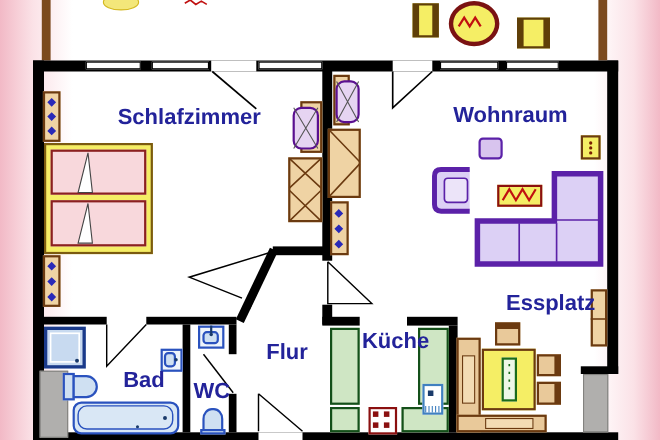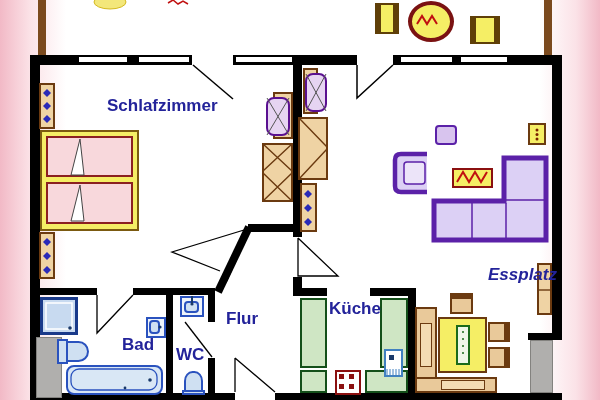--- a/index.html
+++ b/index.html
@@ -5,21 +5,21 @@
   html,body{margin:0;padding:0;background:#fff;}
   #stage{position:relative;width:600px;height:400px;overflow:hidden;
     font-family:"Liberation Sans",sans-serif;
     background:linear-gradient(90deg,#f2b9c6 0%,#fbe2e7 5%,#ffffff 11%,#ffffff 90%,#fbe2e7 96%,#f2b9c6 100%);}
   .abs{position:absolute;box-sizing:border-box;}
   .wall{background:#000;}
   .bwall{background:#7b4a1e;}
   .win{background:#fff;border:1px solid #000;}
   .gap{background:#fff;}
   .gray{background:#b0afad;border:1px solid #83827f;}
-  .lbl{position:absolute;color:#23239a;font-weight:bold;font-size:17px;white-space:nowrap;z-index:7;}
+  .lbl{position:absolute;color:#23239a;font-weight:bold;font-size:20px;white-space:nowrap;z-index:7;}
   .tan{background:#efd3a4;border:2px solid #6b3a10;}
   .yellow{background:#f5ee65;border:2px solid #6b3a10;}
   .bluefix{background:#cfe0f2;border:2px solid #2a52be;}
   svg.overlay{position:absolute;left:0;top:0;z-index:6;pointer-events:none;}
   .z2{z-index:2}.z3{z-index:3}.z4{z-index:4}.z5{z-index:5}
 </style>
 </head>
 <body>
 
 <div id="stage">
@@ -202,19 +202,20 @@
       <circle cx="160" cy="327" r="1.6" fill="#1a3a6a"></circle>
       <path d="M192,296 L192,303" stroke="#1a3a6a" stroke-width="2"></path>
       <circle cx="192" cy="304" r="1.6" fill="#1a3a6a"></circle>
       <circle cx="125" cy="388" r="1.4" fill="#1a3a6a"></circle>
     </g>
 
     <path d="M463,331 L463,359" stroke="#1a6b1a" stroke-width="1.5" stroke-dasharray="2,5" fill="none"></path>
   </svg>
 
   <span class="lbl" style="left:107px;top:96px;">Schlafzimmer</span>
-  <span class="lbl" style="left:488px;top:265px;font-style:italic;">Essplatz</span>
-  <span class="lbl" style="left:226px;top:309px;">Flur</span>
-  <span class="lbl" style="left:122px;top:335px;">Bad</span>
+  <span class="lbl" style="left:412px;top:94px;">Wohnraum</span>
+  <span class="lbl" style="left:460px;top:265px;">Essplatz</span>
+  <span class="lbl" style="left:242px;top:309px;">Flur</span>
+  <span class="lbl" style="left:112px;top:335px;">Bad</span>
   <span class="lbl" style="left:176px;top:345px;">WC</span>
   <span class="lbl" style="left:329px;top:299px;">Küche</span>
 
 </div>
 
 </body></html>

